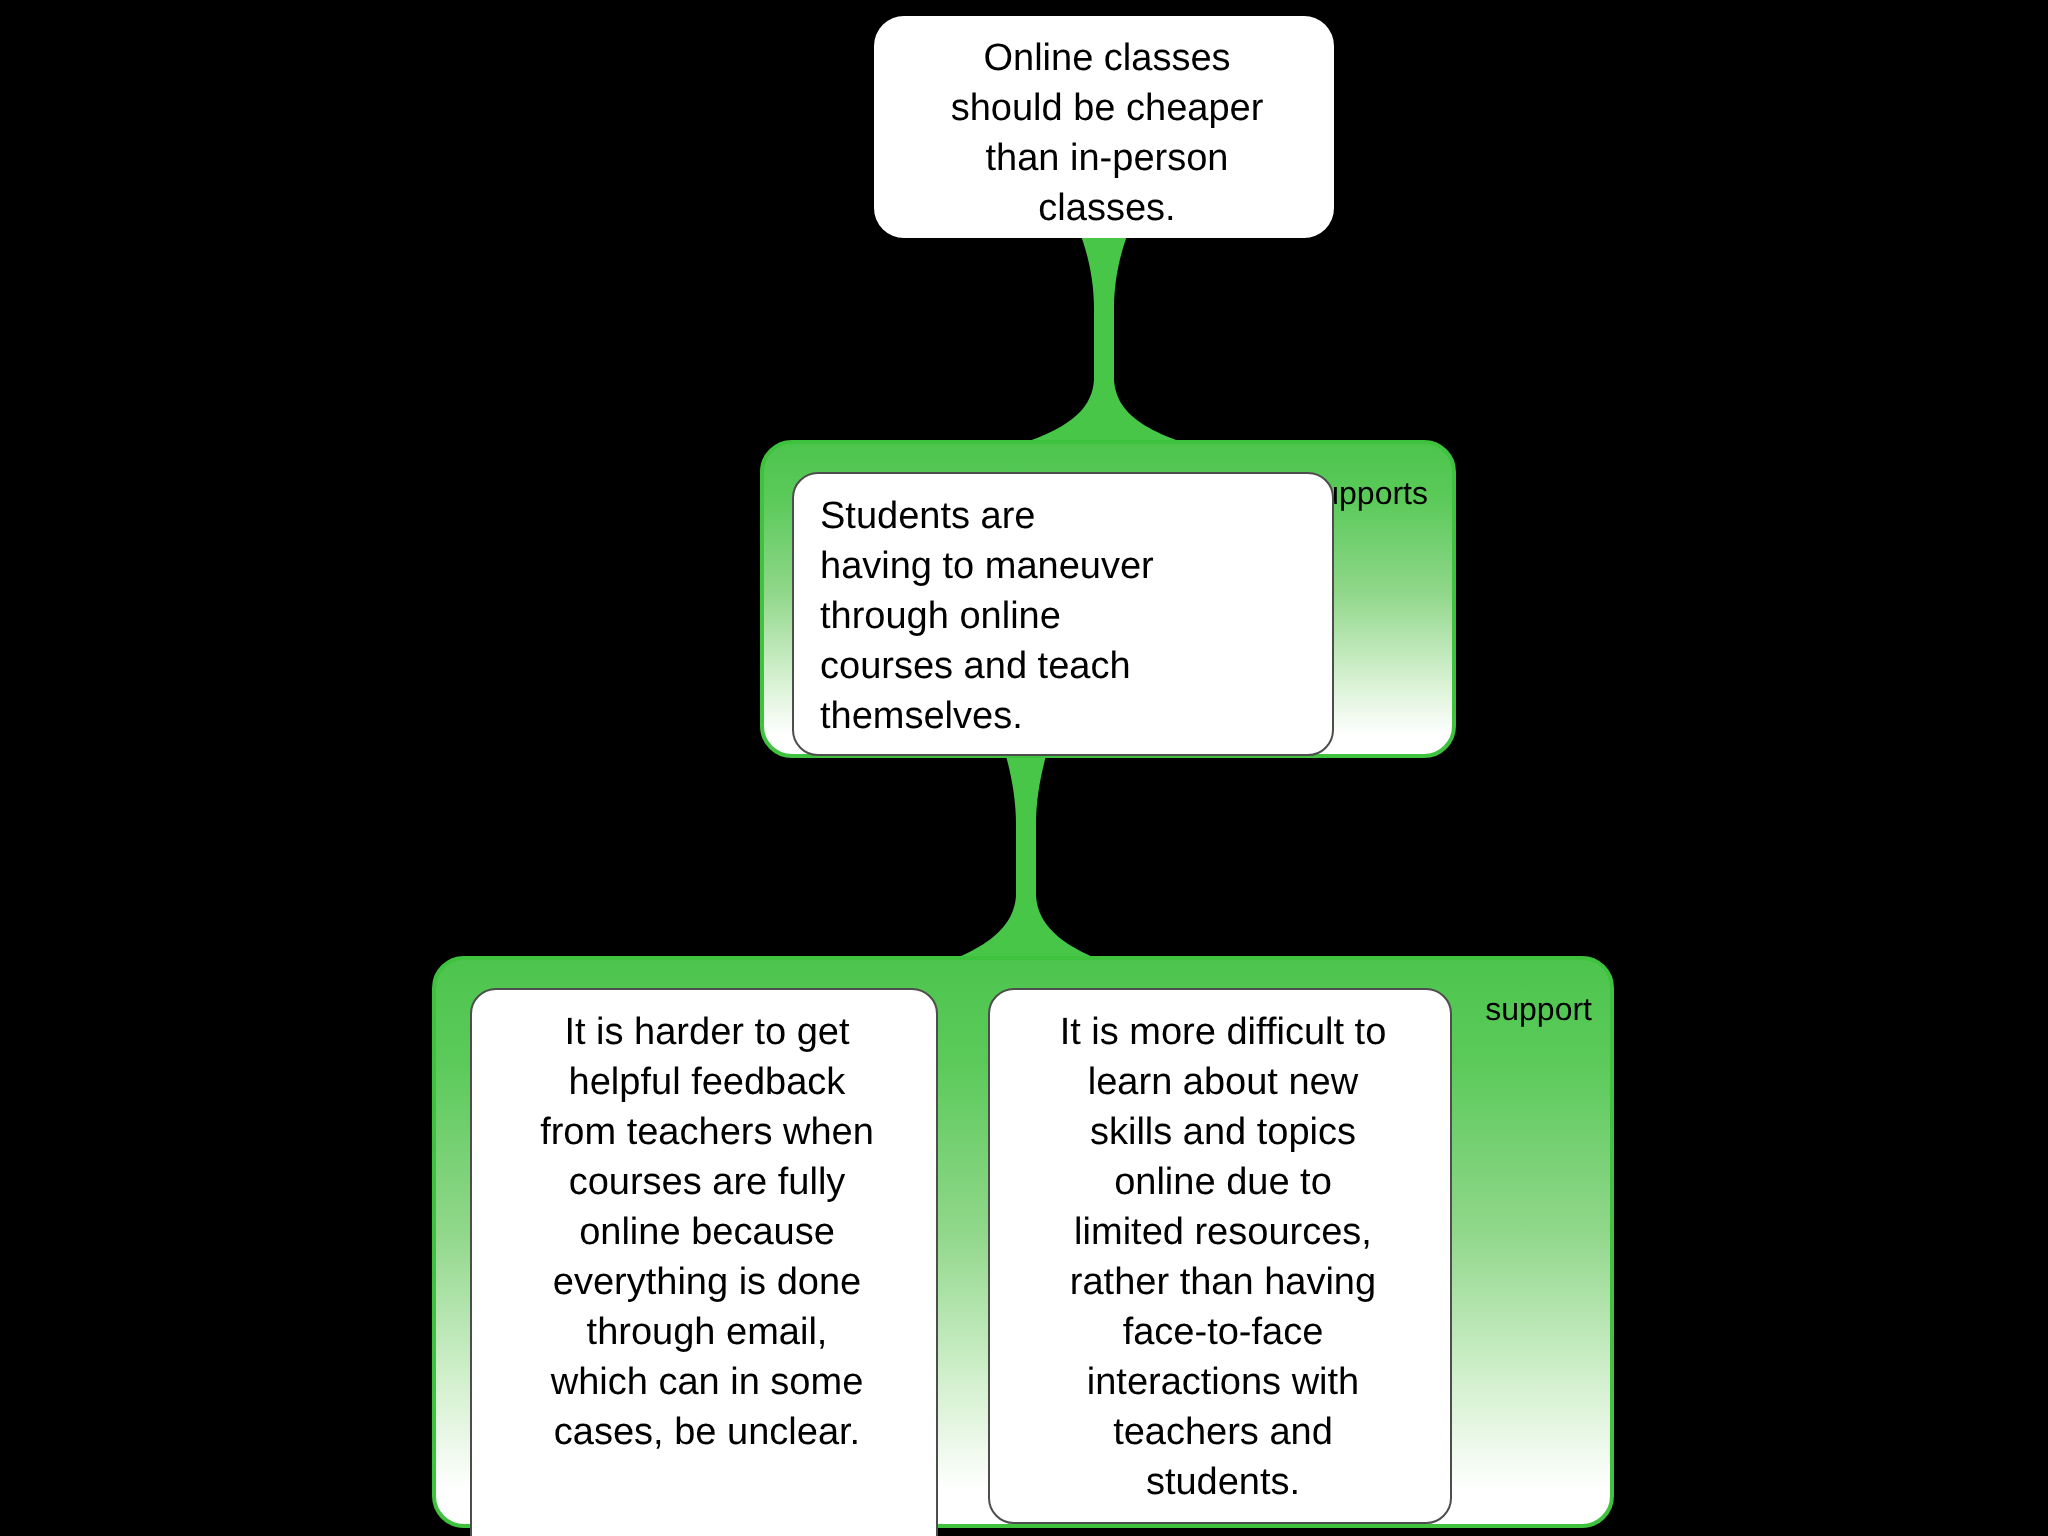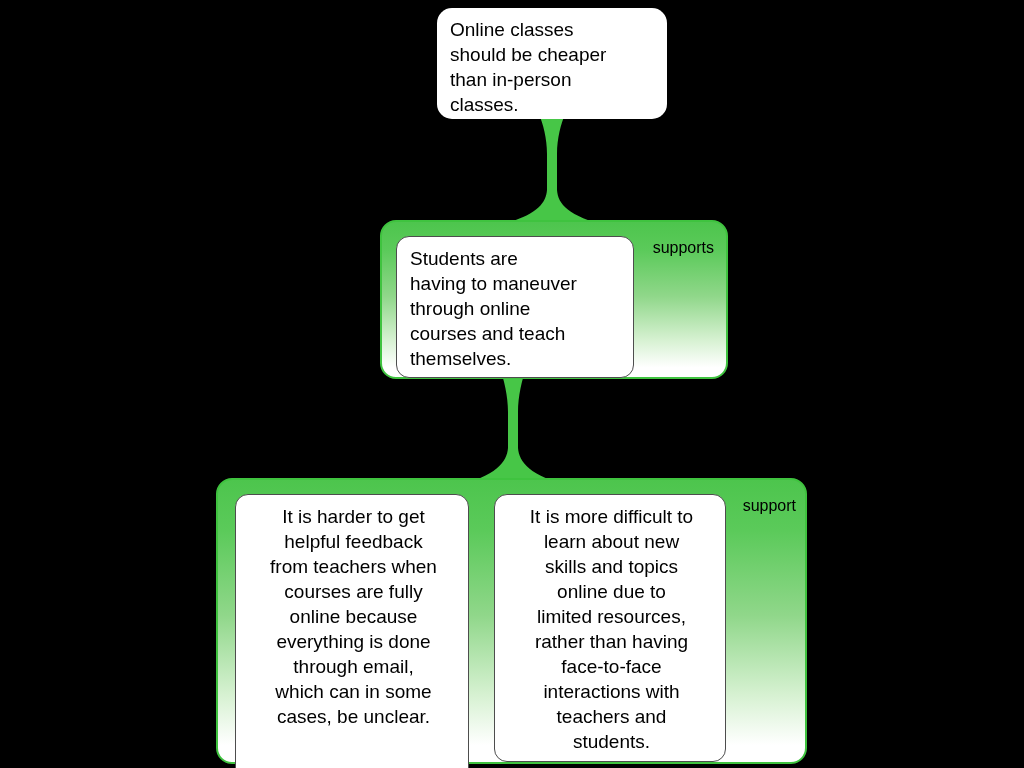--- a/index.html
+++ b/index.html
@@ -36,20 +36,21 @@
     white-space:pre-line;
     font-size:19px;
     line-height:25px;
     color:var(--text-color);
     padding:9px 10px 9px 13px;
   }
   .claim{
     left:437px;top:8px;width:230px;height:111px;
     border-radius:15px;
     z-index:2;
+    text-align:center;
   }
   .group{
     position:absolute;
     border:2px solid var(--group-border-green);
     border-radius:16px;
     background:linear-gradient(to bottom,
       var(--group-gradient-top) 0%,
       #5bca5a 18%,
       #90d78a 48%,
       #d6f1d1 76%,
@@ -62,21 +63,21 @@
     position:absolute;
     font-size:16px;
     line-height:17px;
     color:var(--text-color);
     z-index:3;
   }
   .group-reason .group-label{top:17px;right:12px;}
   .group-evidence .group-label{top:17px;right:9px;}
 
   .inner-node{border:1px solid var(--box-border);}
-  .reason-box{left:14px;top:14px;width:238px;height:142px;}
+  .reason-box{left:14px;top:14px;width:271px;height:142px;}
   .evidence-box-1{left:17px;top:14px;width:234px;height:303px;}
   .evidence-box-2{left:276px;top:14px;width:232px;height:268px;}
 </style>
 </head>
 <body>
 
 <div class="canvas">
 
   <svg class="connector-layer" viewBox="0 0 1024 768" width="1024" height="768" aria-hidden="true">
     <path d="M 496,226

